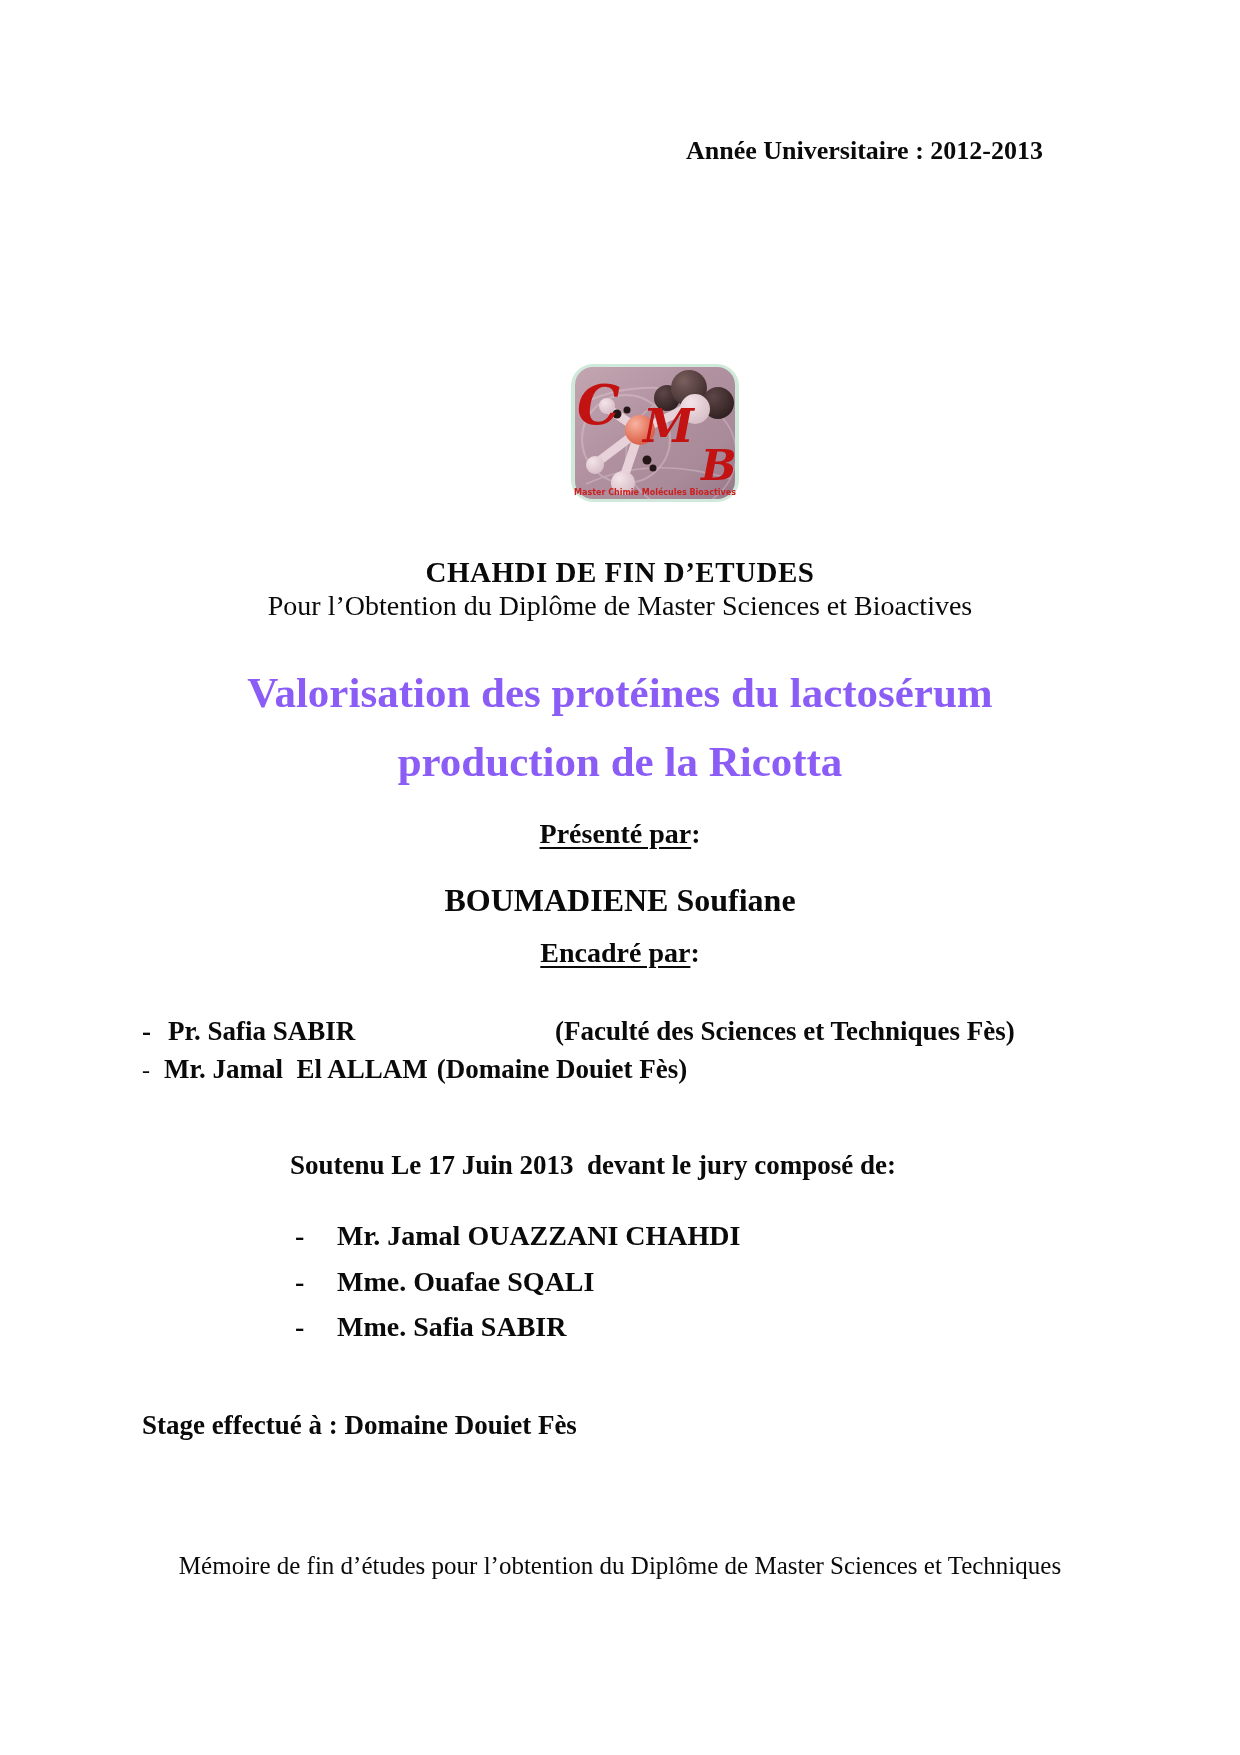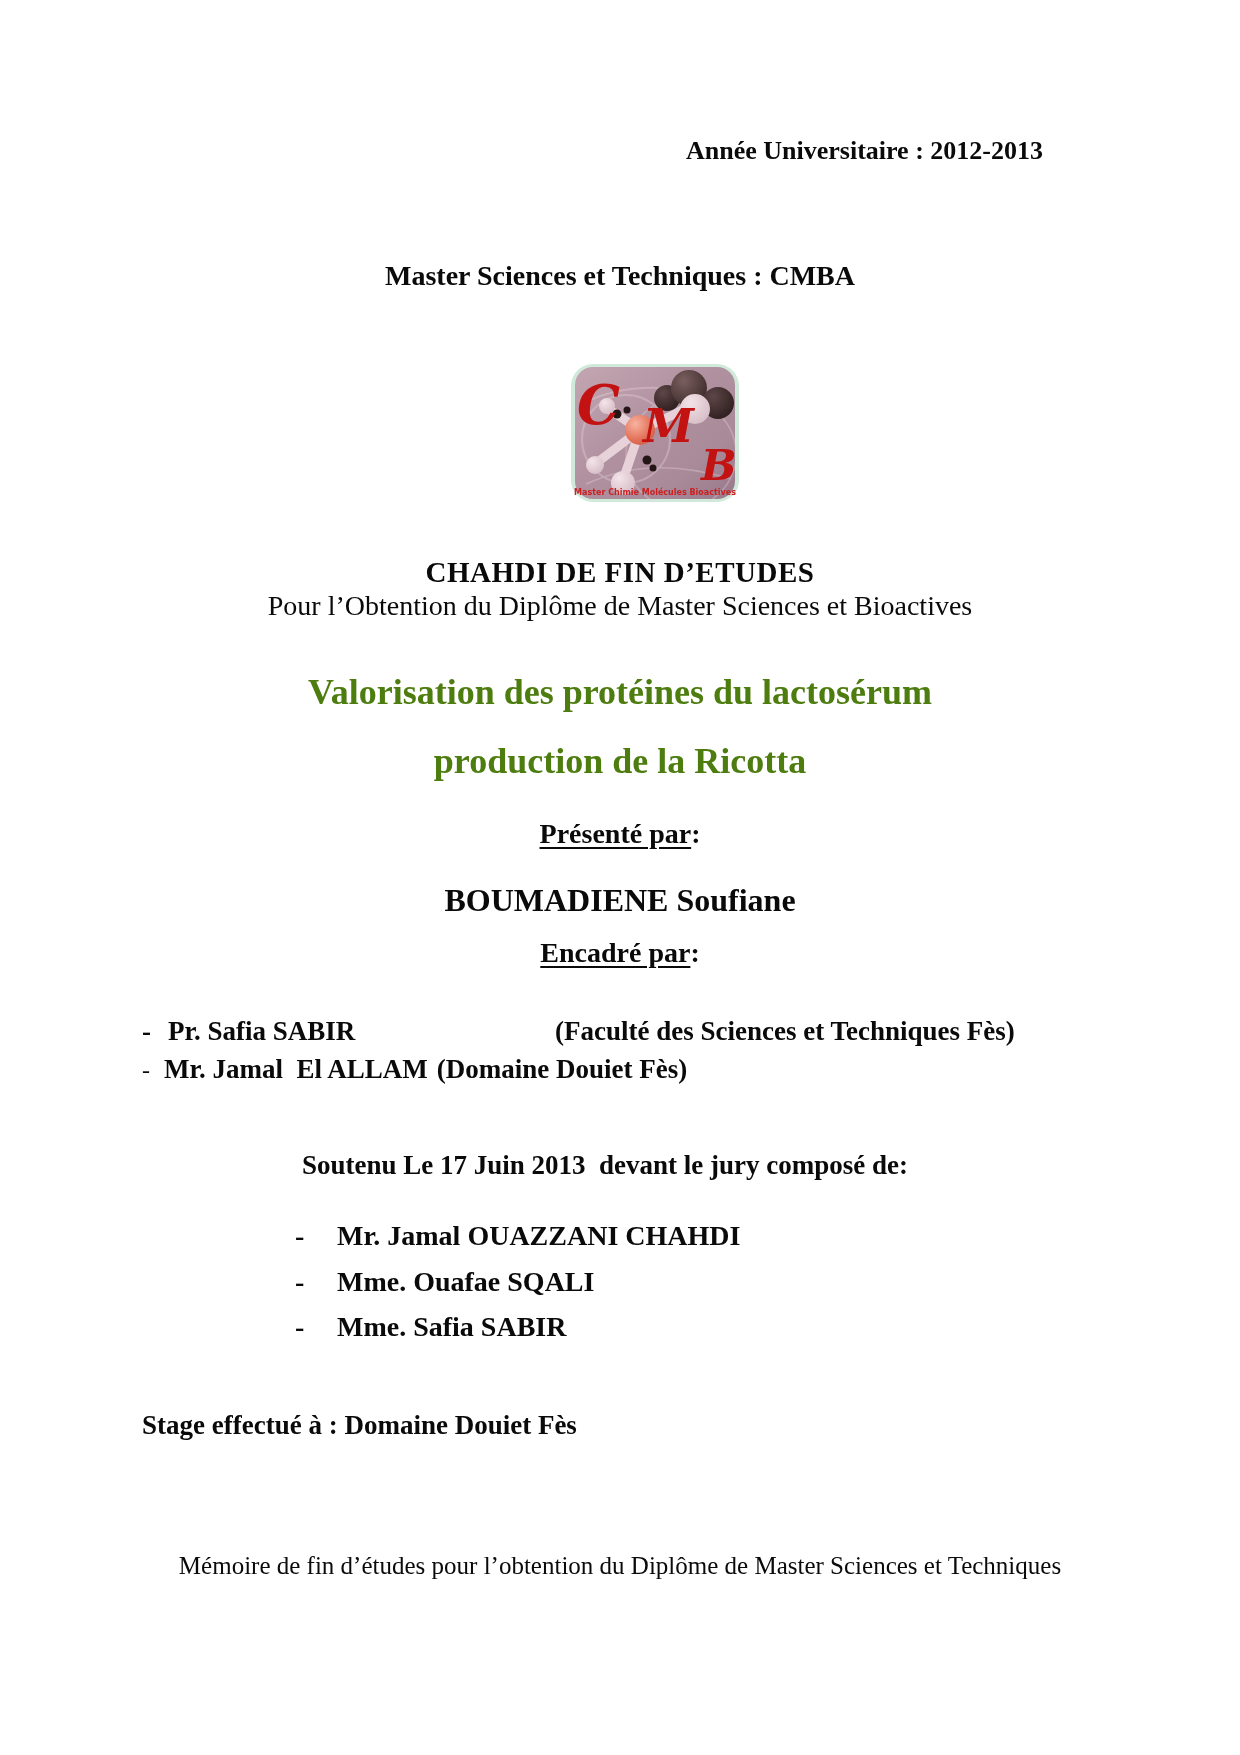--- a/index.html
+++ b/index.html
@@ -18,37 +18,37 @@
 
   .academic-year { left: 686px; top: 136px; font-size: 26px; font-weight: bold; white-space: nowrap; }
 
   .program { top: 258px; font-size: 28px; font-weight: bold; line-height: 35px; }
 
   .logo-wrap { left: 571px; top: 364px; width: 168px; height: 138px; }
 
   .memoire-title { top: 556px; font-size: 29px; font-weight: bold; letter-spacing: 0.5px; }
   .memoire-subtitle { top: 590px; font-size: 28px; font-weight: normal; }
 
-  .thesis-title { top: 658px; font-size: 36px; font-weight: bold; line-height: 69px; color: #4d7c0f; }
+  .thesis-title { top: 658px; font-size: 43px; font-weight: bold; line-height: 69px; color: #8b5cf6; }
 
   .heading-underlined { font-size: 28px; font-weight: bold; }
   .heading-underlined .ul { text-decoration: underline; text-decoration-thickness: 2px; text-underline-offset: 4px; }
   .presented { top: 818px; }
   .author { top: 882px; font-size: 32px; font-weight: bold; }
   .supervised { top: 937px; }
 
   .sup-line { left: 142px; font-size: 27px; font-weight: bold; white-space: nowrap; }
   .sup-line-1 { top: 1016px; }
   .sup-line-2 { top: 1054px; }
   .sup-dash-1 { display: inline-block; width: 26px; font-weight: bold; }
   .sup-dash-2 { display: inline-block; width: 22px; font-weight: normal; font-size: 24px; }
   .sup-name-1 { display: inline-block; width: 387px; }
   .sup-name-2 { display: inline-block; margin-right: 9px; }
 
-  .defense { left: 302px; top: 1150px; font-size: 27px; font-weight: bold; }
+  .defense { left: 290px; top: 1150px; font-size: 27px; font-weight: bold; }
 
   .jury-row { left: 295px; font-size: 28px; font-weight: bold; }
   .jury-row .dash { display: inline-block; width: 42px; font-weight: bold; }
   .jury-row-1 { top: 1220px; }
   .jury-row-2 { top: 1266px; }
   .jury-row-3 { top: 1311px; }
 
   .internship { left: 142px; top: 1410px; font-size: 27px; font-weight: bold; }
 
   .footer-note { top: 1552px; font-size: 25px; font-weight: normal; }
@@ -66,21 +66,20 @@
   }
 </style>
 </head>
 <body>
 
 <div class="page">
 
   <div class="abs academic-year">Année Universitaire : 2012-2013</div>
 
   <div class="abs centerline program">
-    <div>Master Sciences et Techniques : CMBA</div>
   </div>
 
   <div class="abs logo-wrap">
     <svg width="168" height="138" viewBox="0 0 168 138">
       <defs>
         <linearGradient id="bgGrad" x1="0" y1="0" x2="1" y2="1">
           <stop offset="0" stop-color="#c3a6b2"></stop>
           <stop offset="0.45" stop-color="#b191a0"></stop>
           <stop offset="0.75" stop-color="#a88a99"></stop>
           <stop offset="1" stop-color="#97798a"></stop>

